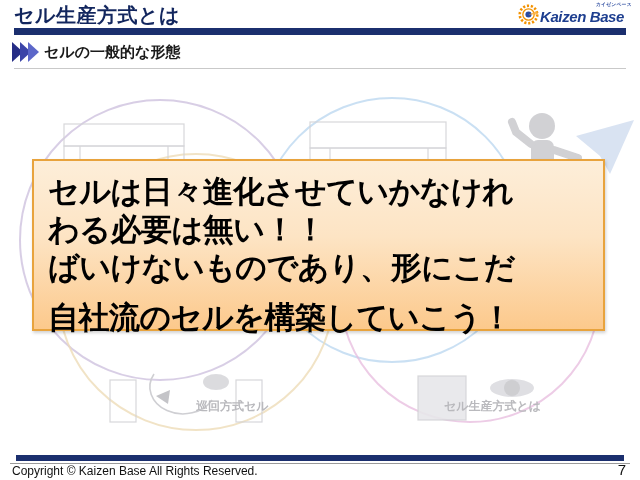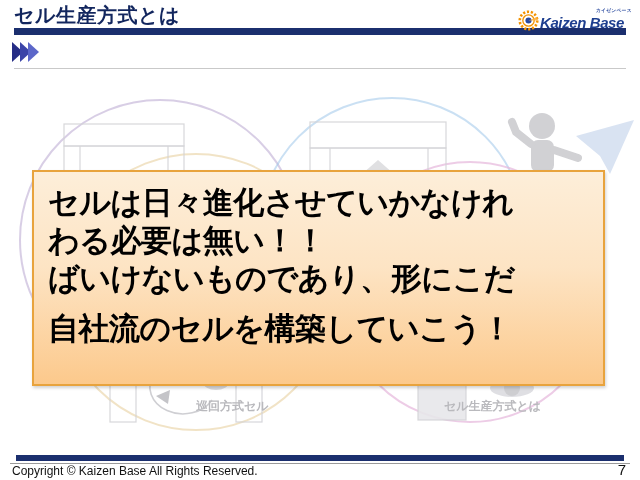--- a/index.html
+++ b/index.html
@@ -44,21 +44,21 @@
     top: 28px;
     width: 612px;
     height: 7px;
     background: #1b2f6e;
   }
 
   
   .logo {
     position: absolute;
     right: 6px;
-    top: 7px;
+    top: 1px;
     width: 124px;
     height: 27px;
   }
   .logo-gear {
     position: absolute;
     left: 8px;
     top: 3px;
     width: 21px;
     height: 21px;
   }
@@ -138,23 +138,23 @@
     color: #b9b9bd;
     white-space: nowrap;
   }
   .bg-label.l-left  { left: 196px; top: 398px; }
   .bg-label.l-right { left: 444px; top: 398px; }
 
   
   .callout {
     position: absolute;
     left: 32px;
-    top: 170px;
+    top: 159px;
     width: 573px;
-    height: 216px;
+    height: 172px;
     border: 2px solid #e8a33d;
     box-sizing: border-box;
     background: linear-gradient(to bottom, #fdeed9 0%, #fde4c4 45%, #fcc98c 100%);
     box-shadow: 1px 2px 3px rgba(0,0,0,0.18);
   }
   .callout-inner {
     position: absolute;
     left: 14px;
     top: 12px;
     right: 10px;
@@ -224,20 +224,21 @@
       <div class="logo-word">Kaizen Base</div>
     </div>
   </div>
 
   <div class="subhead">
     <span class="chevrons">
       <span class="chev c1"></span>
       <span class="chev c2"></span>
       <span class="chev c3"></span>
     </span>
+    <span class="subhead-text">セルの一般的な形態</span>
   </div>
   <div class="subhead-rule"></div>
 
   <svg class="bg-diagram" viewBox="0 0 640 378">
 
     <circle cx="160" cy="170" r="140" fill="none" stroke="#b8a5cf" stroke-width="2" opacity="0.55"></circle>
     <circle cx="392" cy="160" r="132" fill="none" stroke="#9fc7ea" stroke-width="2" opacity="0.55"></circle>
     <circle cx="196" cy="222" r="138" fill="none" stroke="#eedcb8" stroke-width="2" opacity="0.8"></circle>
     <circle cx="470" cy="222" r="130" fill="none" stroke="#e5b7dc" stroke-width="2" opacity="0.7"></circle>
 

